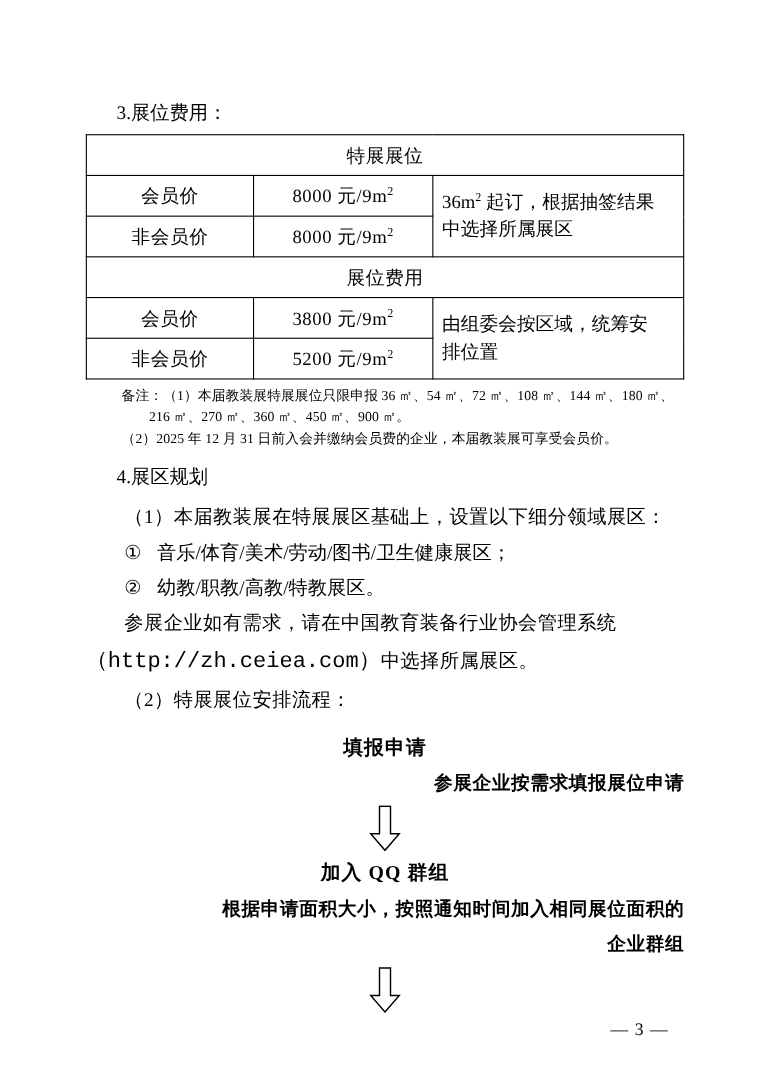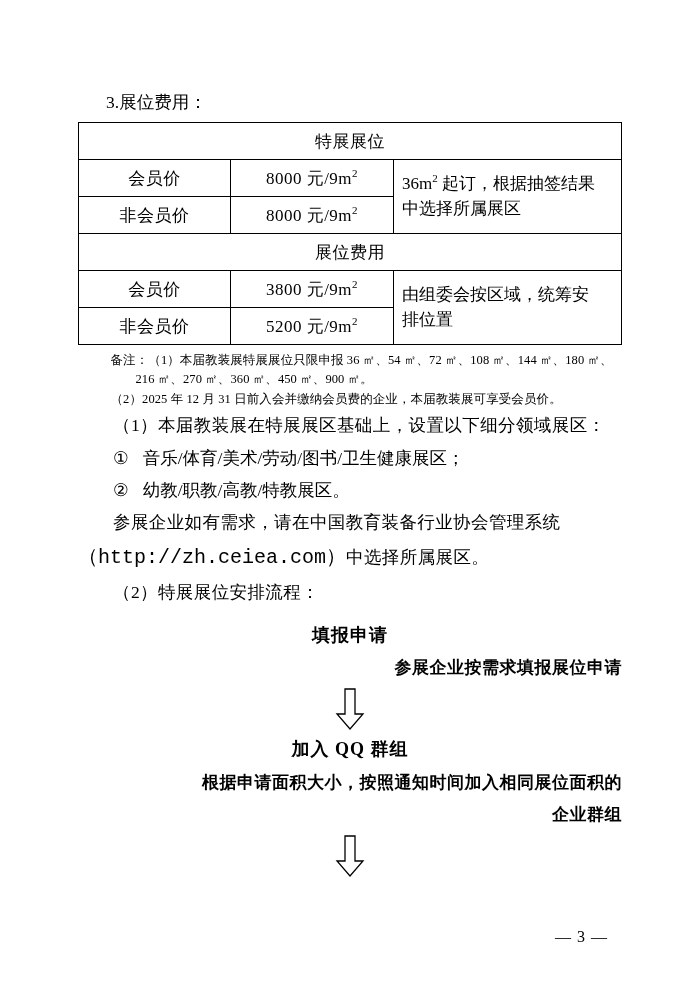--- a/index.html
+++ b/index.html
@@ -184,20 +184,21 @@
       </tr>
     </tbody>
   </table>
 
   <div class="remark">
     <span>备注：（1）本届教装展特展展位只限申报 36 ㎡、54 ㎡、72 ㎡、108 ㎡、144 ㎡、180 ㎡、</span>
     <span class="cont">216 ㎡、270 ㎡、360 ㎡、450 ㎡、900 ㎡。</span>
   </div>
   <div class="remark2">（2）2025 年 12 月 31 日前入会并缴纳会员费的企业，本届教装展可享受会员价。</div>
 
+  <div class="heading-line" style="margin-top:10px;">4.展区规划</div>
 
   <p class="para indent2">（1）本届教装展在特展展区基础上，设置以下细分领域展区：</p>
 
   <div class="num-item">
     <span class="circ">①</span><span>音乐/体育/美术/劳动/图书/卫生健康展区；</span>
   </div>
   <div class="num-item">
     <span class="circ">②</span><span>幼教/职教/高教/特教展区。</span>
   </div>
 

